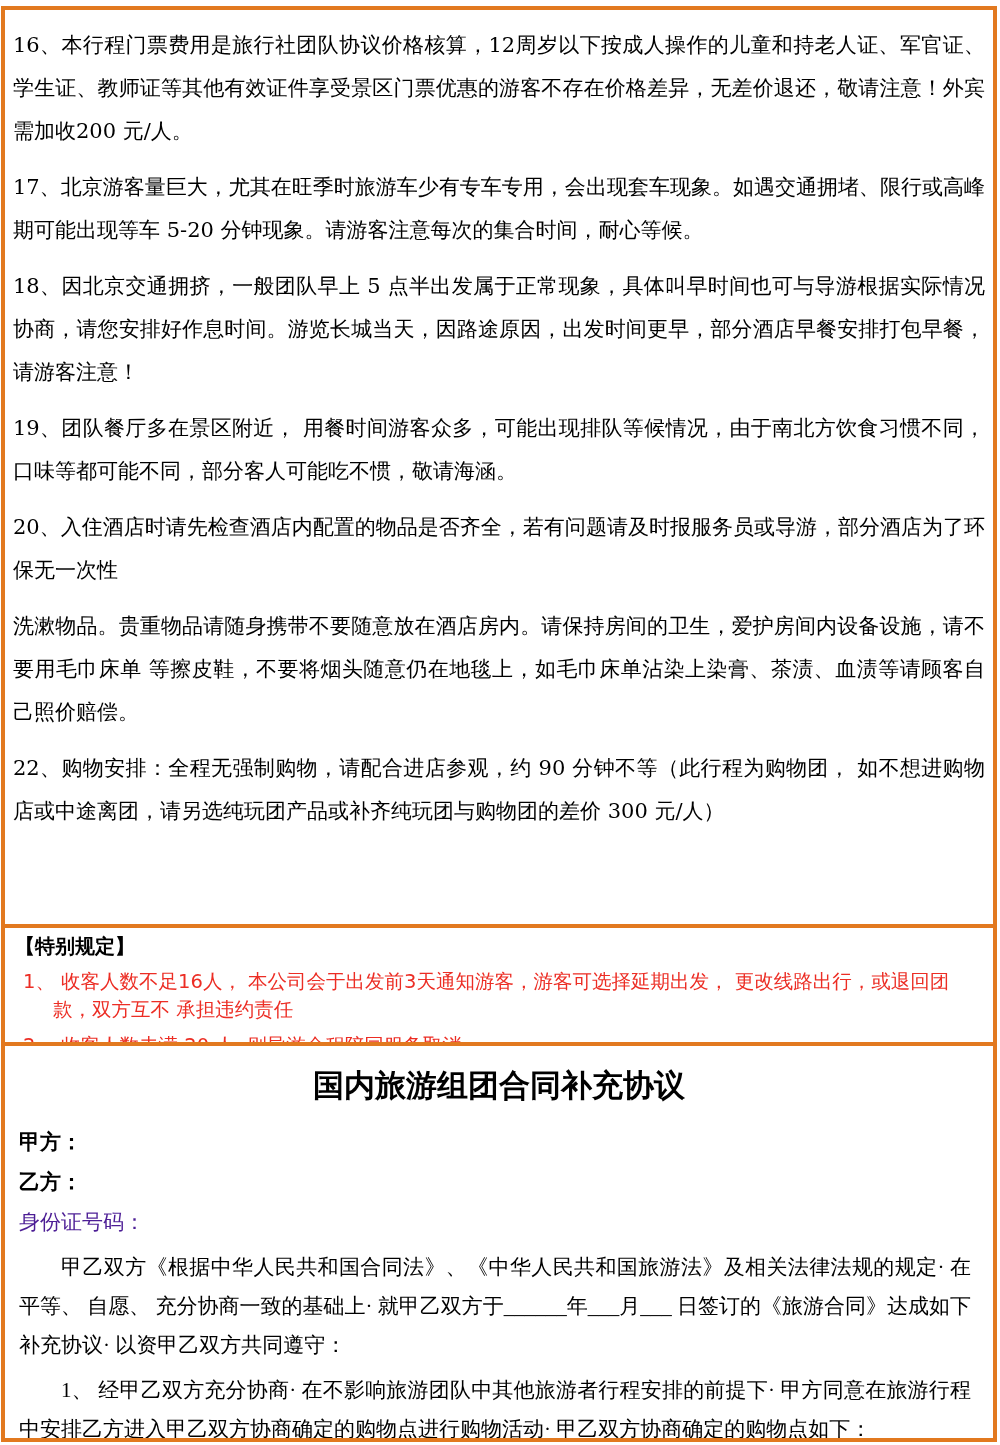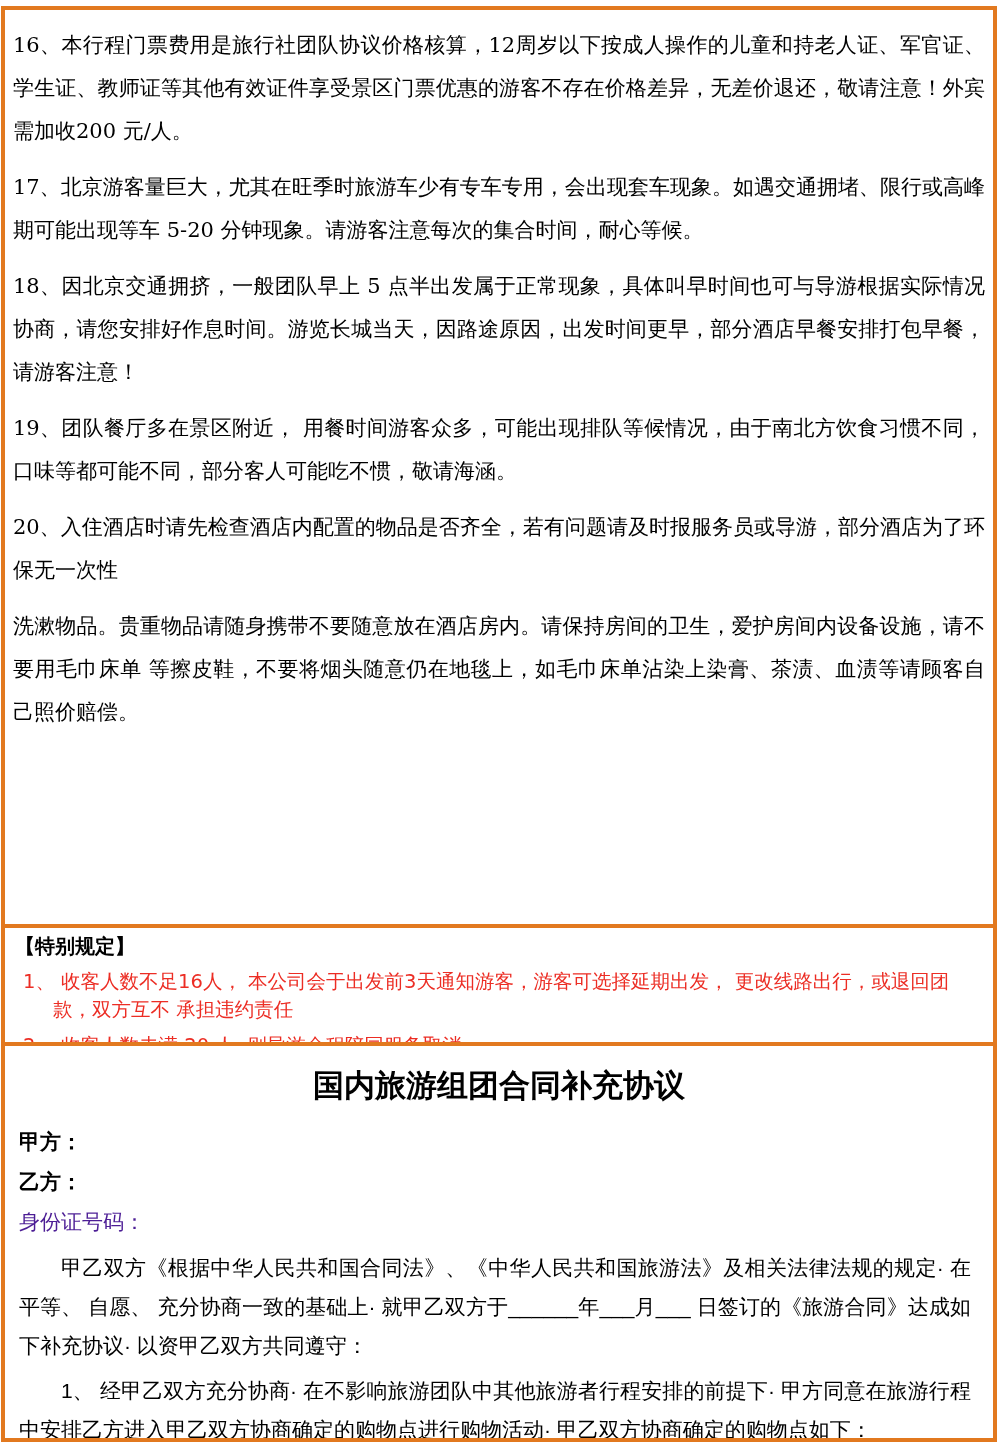--- a/index.html
+++ b/index.html
@@ -69,21 +69,21 @@
     line-height: 28px;
     padding-left: 30px;
     text-indent: -30px;
   }
   
   .agreement {
     box-sizing: border-box;
     flex: 1;
     overflow: hidden;
     padding: 8px 14px 0 14px;
-    font-family: Liberation Sans, sans-serif;
+    font-family: Liberation Serif, serif;
     font-size: 21px;
   }
   .agreement .title {
     text-align: center;
     font-size: 31px;
     font-weight: bold;
     line-height: 44px;
     margin: 10px 0 14px 0;
   }
   .agreement .label {
@@ -107,20 +107,21 @@
 
 <div class="page">
 
   <div class="notes">
     <p>16、本行程门票费用是旅行社团队协议价格核算，12周岁以下按成人操作的儿童和持老人证、军官证、学生证、教师证等其他有效证件享受景区门票优惠的游客不存在价格差异，无差价退还，敬请注意！外宾需加收200 元/人。</p>
     <p>17、北京游客量巨大，尤其在旺季时旅游车少有专车专用，会出现套车现象。如遇交通拥堵、限行或高峰期可能出现等车 5-20 分钟现象。请游客注意每次的集合时间，耐心等候。</p>
     <p>18、因北京交通拥挤，一般团队早上 5 点半出发属于正常现象，具体叫早时间也可与导游根据实际情况协商，请您安排好作息时间。游览长城当天，因路途原因，出发时间更早，部分酒店早餐安排打包早餐，请游客注意！</p>
     <p>19、团队餐厅多在景区附近， 用餐时间游客众多，可能出现排队等候情况，由于南北方饮食习惯不同，口味等都可能不同，部分客人可能吃不惯，敬请海涵。</p>
     <p>20、入住酒店时请先检查酒店内配置的物品是否齐全，若有问题请及时报服务员或导游，部分酒店为了环保无一次性</p>
     <p>洗漱物品。贵重物品请随身携带不要随意放在酒店房内。请保持房间的卫生，爱护房间内设备设施，请不要用毛巾床单 等擦皮鞋，不要将烟头随意仍在地毯上，如毛巾床单沾染上染膏、茶渍、血渍等请顾客自己照价赔偿。</p>
+    <p>22、购物安排：全程无强制购物，请配合进店参观，约 90 分钟不等（此行程为购物团， 如不想进购物店或中途离团，请另选纯玩团产品或补齐纯玩团与购物团的差价 300 元/人）</p>
   </div>
 
   <div class="divider"></div>
 
   <div class="special">
     <p class="heading">【特别规定】</p>
     <p class="rule">1、 收客人数不足16人， 本公司会于出发前3天通知游客，游客可选择延期出发， 更改线路出行，或退回团款，双方互不 承担违约责任</p>
     <p class="rule">2、 收客人数未满 20 人· 则导游全程陪同服务取消。</p>
   </div>
 

